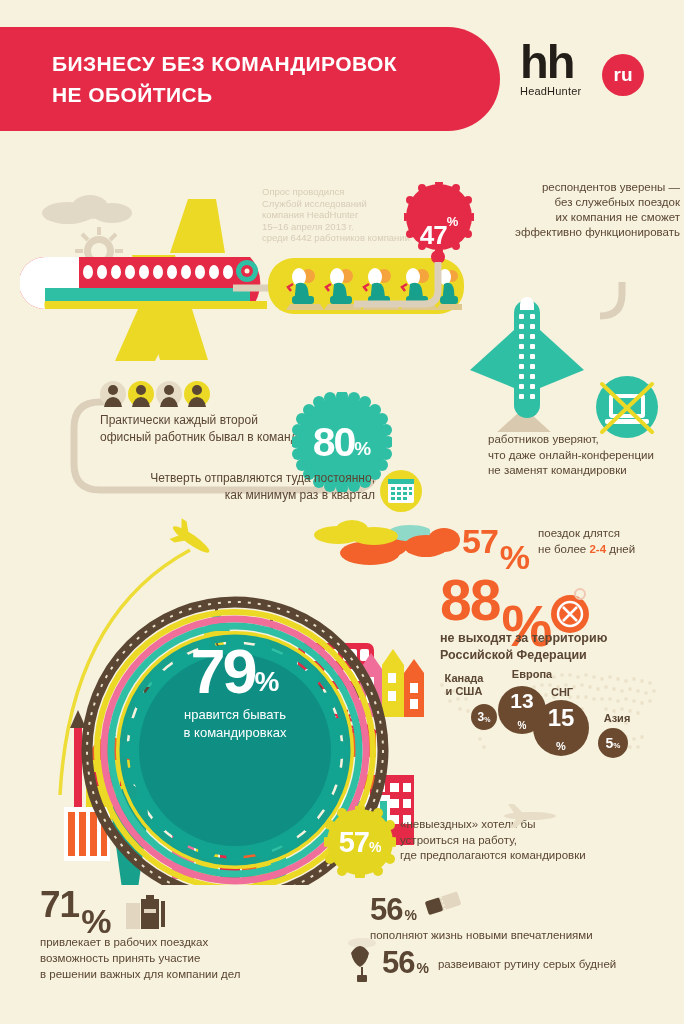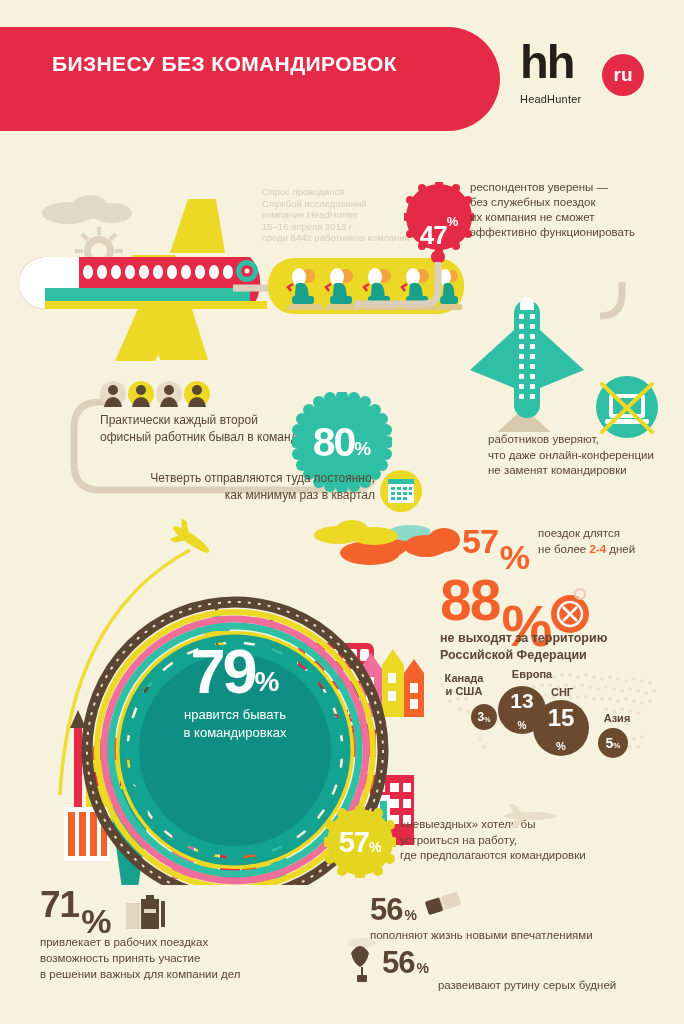--- a/index.html
+++ b/index.html
@@ -25,21 +25,21 @@
   .logo{position:absolute;right:34px;top:40px;width:130px;height:72px;}
   .logo-hh{
     font-size:47px;font-weight:bold;color:#231f18;line-height:44px;
     letter-spacing:-2px;font-family:"Liberation Sans",sans-serif;
   }
   .logo-ru{
     position:absolute;right:6px;top:14px;width:42px;height:42px;border-radius:50%;
     background:#e42a47;color:#fff;font-size:19px;font-weight:bold;
     display:flex;align-items:center;justify-content:center;
   }
-  .logo-sub{font-size:11px;color:#231f18;letter-spacing:.2px;margin-top:9px;}
+  .logo-sub{font-size:11px;color:#231f18;letter-spacing:.2px;margin-top:1px;}
 
   
   .txt{position:absolute;color:#5a4632;font-size:11.5px;line-height:15px;}
 
   
   .orange{color:#f2622a;}
   .statnum-or{font-size:34px;font-weight:bold;color:#f2622a;letter-spacing:-1px;line-height:1;}
   .big88{font-size:57px;font-weight:bold;color:#f2622a;letter-spacing:-2px;line-height:1;}
   .statnum-br{font-size:34px;font-weight:bold;color:#5a4632;letter-spacing:-1px;line-height:1;}
 
@@ -55,20 +55,21 @@
   }
 </style>
 </head>
 <body>
 
 <div class="page">
 
   <div class="header-bar"></div>
   <div class="header-title">
     <div>БИЗНЕСУ БЕЗ КОМАНДИРОВОК</div>
+    <div>НЕ ОБОЙТИСЬ</div>
   </div>
 
   <div class="logo">
     <div class="logo-hh">hh</div>
     <div class="logo-ru">ru</div>
     <div class="logo-sub">HeadHunter</div>
   </div>
 
   <svg style="position:absolute;left:20px;top:185px;" width="300" height="180">
 
@@ -194,21 +195,21 @@
         <circle cx="6" cy="52" r="4"></circle>
       <circle cx="1" cy="35" r="4"></circle>
         <circle cx="6" cy="18" r="4"></circle>
         <circle cx="18" cy="6" r="4"></circle>
     </g>
   </svg>
   <div style="position:absolute;left:404px;top:182px;width:70px;height:70px;display:flex;align-items:center;justify-content:center;color:#fff;font-weight:bold;">
     <span style="font-size:26px;letter-spacing:-1px;margin-top:36px;">47</span>
     <span style="font-size:13px;margin-top:8px;">%</span>
   </div>
-  <div class="txt" style="left:470px;top:180px;width:210px;font-size:11.5px;line-height:15px;color:#5a4632;">
+  <div class="txt" style="left:470px;top:180px;width:210px;font-size:11.5px;line-height:15px;color:#5a4632;text-align:right;">
     <div>респондентов уверены —</div>
     <div>без служебных поездок</div>
     <div>их компания не сможет</div>
     <div>эффективно функционировать</div>
   </div>
 
   <div style="position:absolute;left:431px;top:250px;width:14px;height:14px;border-radius:50%;background:#e42a47;"></div>
 
   <svg style="position:absolute;left:40px;top:256px;" width="610" height="260">
     <path d="M398 6 v28 q0 14 -14 14 h-70" stroke="#ddd0bb" stroke-width="7" fill="none"></path>
@@ -798,16 +799,16 @@
 
   <svg style="position:absolute;left:338px;top:935px;" width="44" height="48">
     <ellipse cx="24" cy="8" rx="14" ry="5" fill="#ece3d0"></ellipse>
     <path d="M13 18 q9 -14 18 0 q-2 10 -9 14 q-7 -4 -9 -14 z" fill="#5a4632"></path>
     <line x1="24" y1="32" x2="24" y2="40" stroke="#5a4632" stroke-width="2"></line>
     <rect x="19" y="40" width="10" height="7" rx="1" fill="#5a4632"></rect>
   </svg>
   <div style="position:absolute;left:382px;top:947px;display:flex;align-items:flex-start;">
     <span class="statnum-br" style="font-size:31px;">56</span>
     <span class="statnum-br sm" style="font-size:14px;margin-top:14px;margin-left:2px;">%</span>
-    <span style="margin-left:10px;margin-top:32px;font-size:11.5px;color:#5a4632;">развеивают рутину серых будней</span>
+    <span style="margin-left:10px;margin-top:11px;font-size:11.5px;color:#5a4632;">развеивают рутину серых будней</span>
   </div>
 
 </div>
 
 </body></html>

